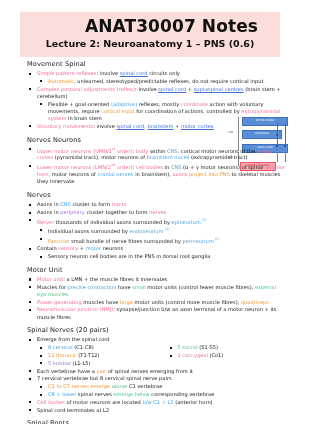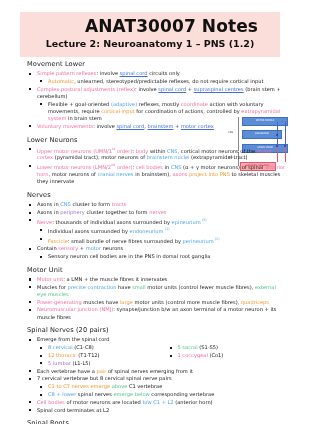--- a/index.html
+++ b/index.html
@@ -155,21 +155,21 @@
     text-align: center;
     white-space: nowrap;
     overflow: hidden;
   }
 </style>
 </head>
 <body>
 
 <div class="header-banner">
   <div class="doc-title">ANAT30007 Notes</div>
-  <div class="doc-subtitle">Lecture 2: Neuroanatomy 1 – PNS (1.2)</div>
+  <div class="doc-subtitle">Lecture 2: Neuroanatomy 1 – PNS (0.6)</div>
 </div>
 
 <div class="mini-diagram">
   <div class="md-axis" style="left:10px; top:1px; width:0.5px; height:34px;"></div>
   <div class="md-axis" style="left:10px; top:36px; width:0.5px; height:14px;"></div>
   <div class="md-label" style="left:0px; top:15px;">CNS</div>
   <div class="md-label" style="left:0px; top:40px;">PNS</div>
 
   <div class="md-box" style="left:14px; top:1px; width:44px; height:6px; padding-top:1px;">MOTOR CORTEX</div>
   <div class="md-box" style="left:14px; top:14px; width:38px; height:6px; padding-top:1px;">BRAINSTEM</div>
@@ -183,32 +183,32 @@
 
   <div class="md-vline red-line" style="left:49px; top:31px; height:15px;"></div>
   <div class="md-vline red-line" style="left:57px; top:31px; height:15px;"></div>
 
   <div class="md-muscle" style="left:12px; top:46px; width:34px; height:6px; padding-top:1px;">SKELETAL MUSCLES</div>
 </div>
 
 <div class="content">
   <div id="sections-root">
       <div>
-        <h2 class="section">Movement Lower</h2>
+        <h2 class="section">Movement Spinal</h2>
         <ul>
           <li class="l1"><span class="pink">Simple pattern reflexes</span><span>: involve </span><span class="link">spinal cord</span><span> circuits only</span></li>
           <li class="l2"><span class="orange">Automatic</span><span>, unlearned, stereotyped/predictable reflexes, do not require cortical input</span></li>
           <li class="l1"><span class="pink">Complex postural adjustments (reflex)</span><span>: involve </span><span class="link">spinal cord</span><span> + </span><span class="link">supraspinal centres</span><span> (brain stem + cerebellum)</span></li>
           <li class="l2"><span>Flexible + goal-oriented </span><span class="blue">(adaptive)</span><span> reflexes, mostly </span><span class="pink">coordinate</span><span> action with voluntary movements, require </span><span class="orange">cortical input</span><span> for coordination of actions, controlled by </span><span class="pink">extrapyramidal system</span><span> in brain stem</span></li>
           <li class="l1"><span class="pink">Voluntary movements</span><span>: involve </span><span class="link">spinal cord</span><span>, </span><span class="link">brainstem</span><span> + </span><span class="link">motor cortex</span></li>
         </ul>
         <div class="section-gap"></div>
       </div>
       <div>
-        <h2 class="section">Lower Neurons</h2>
+        <h2 class="section">Nerves Neurons</h2>
         <ul>
           <li class="l1"><span class="pink">Upper motor neurons (UMN/1</span><sup class="pink" style="font-size: 3.4px;">st</sup><span class="pink"> order)</span><span>: </span><span class="pink">body</span><span> within </span><span class="blue">CNS</span><span>, cortical motor neurons of the </span><span class="pink">motor cortex</span><span> (pyramidal tract), motor neurons of </span><span class="blue">brainstem nuclei</span><span> (extrapyramidal tract)</span></li>
           <li class="l1"><span class="pink">Lower motor neurons (LMN/2</span><sup class="pink" style="font-size: 3.4px;">nd</sup><span class="pink"> order)</span><span>: </span><span class="pink">cell bodies</span><span> in </span><span class="blue">CNS</span><span> (α + γ motor neurons) of spinal </span><span class="pink">anterior horn</span><span>, motor neurons of </span><span class="blue">cranial nerves</span><span> in brainstem), </span><span class="pink">axons</span><span> </span><span class="orange">project into PNS</span><span> to skeletal muscles they innervate</span></li>
         </ul>
         <div class="section-gap"></div>
       </div>
       <div>
         <h2 class="section">Nerves</h2>
         <ul>
           <li class="l1"><span>Axons in </span><span class="blue">CNS</span><span> cluster to form </span><span class="pink">tracts</span></li>

